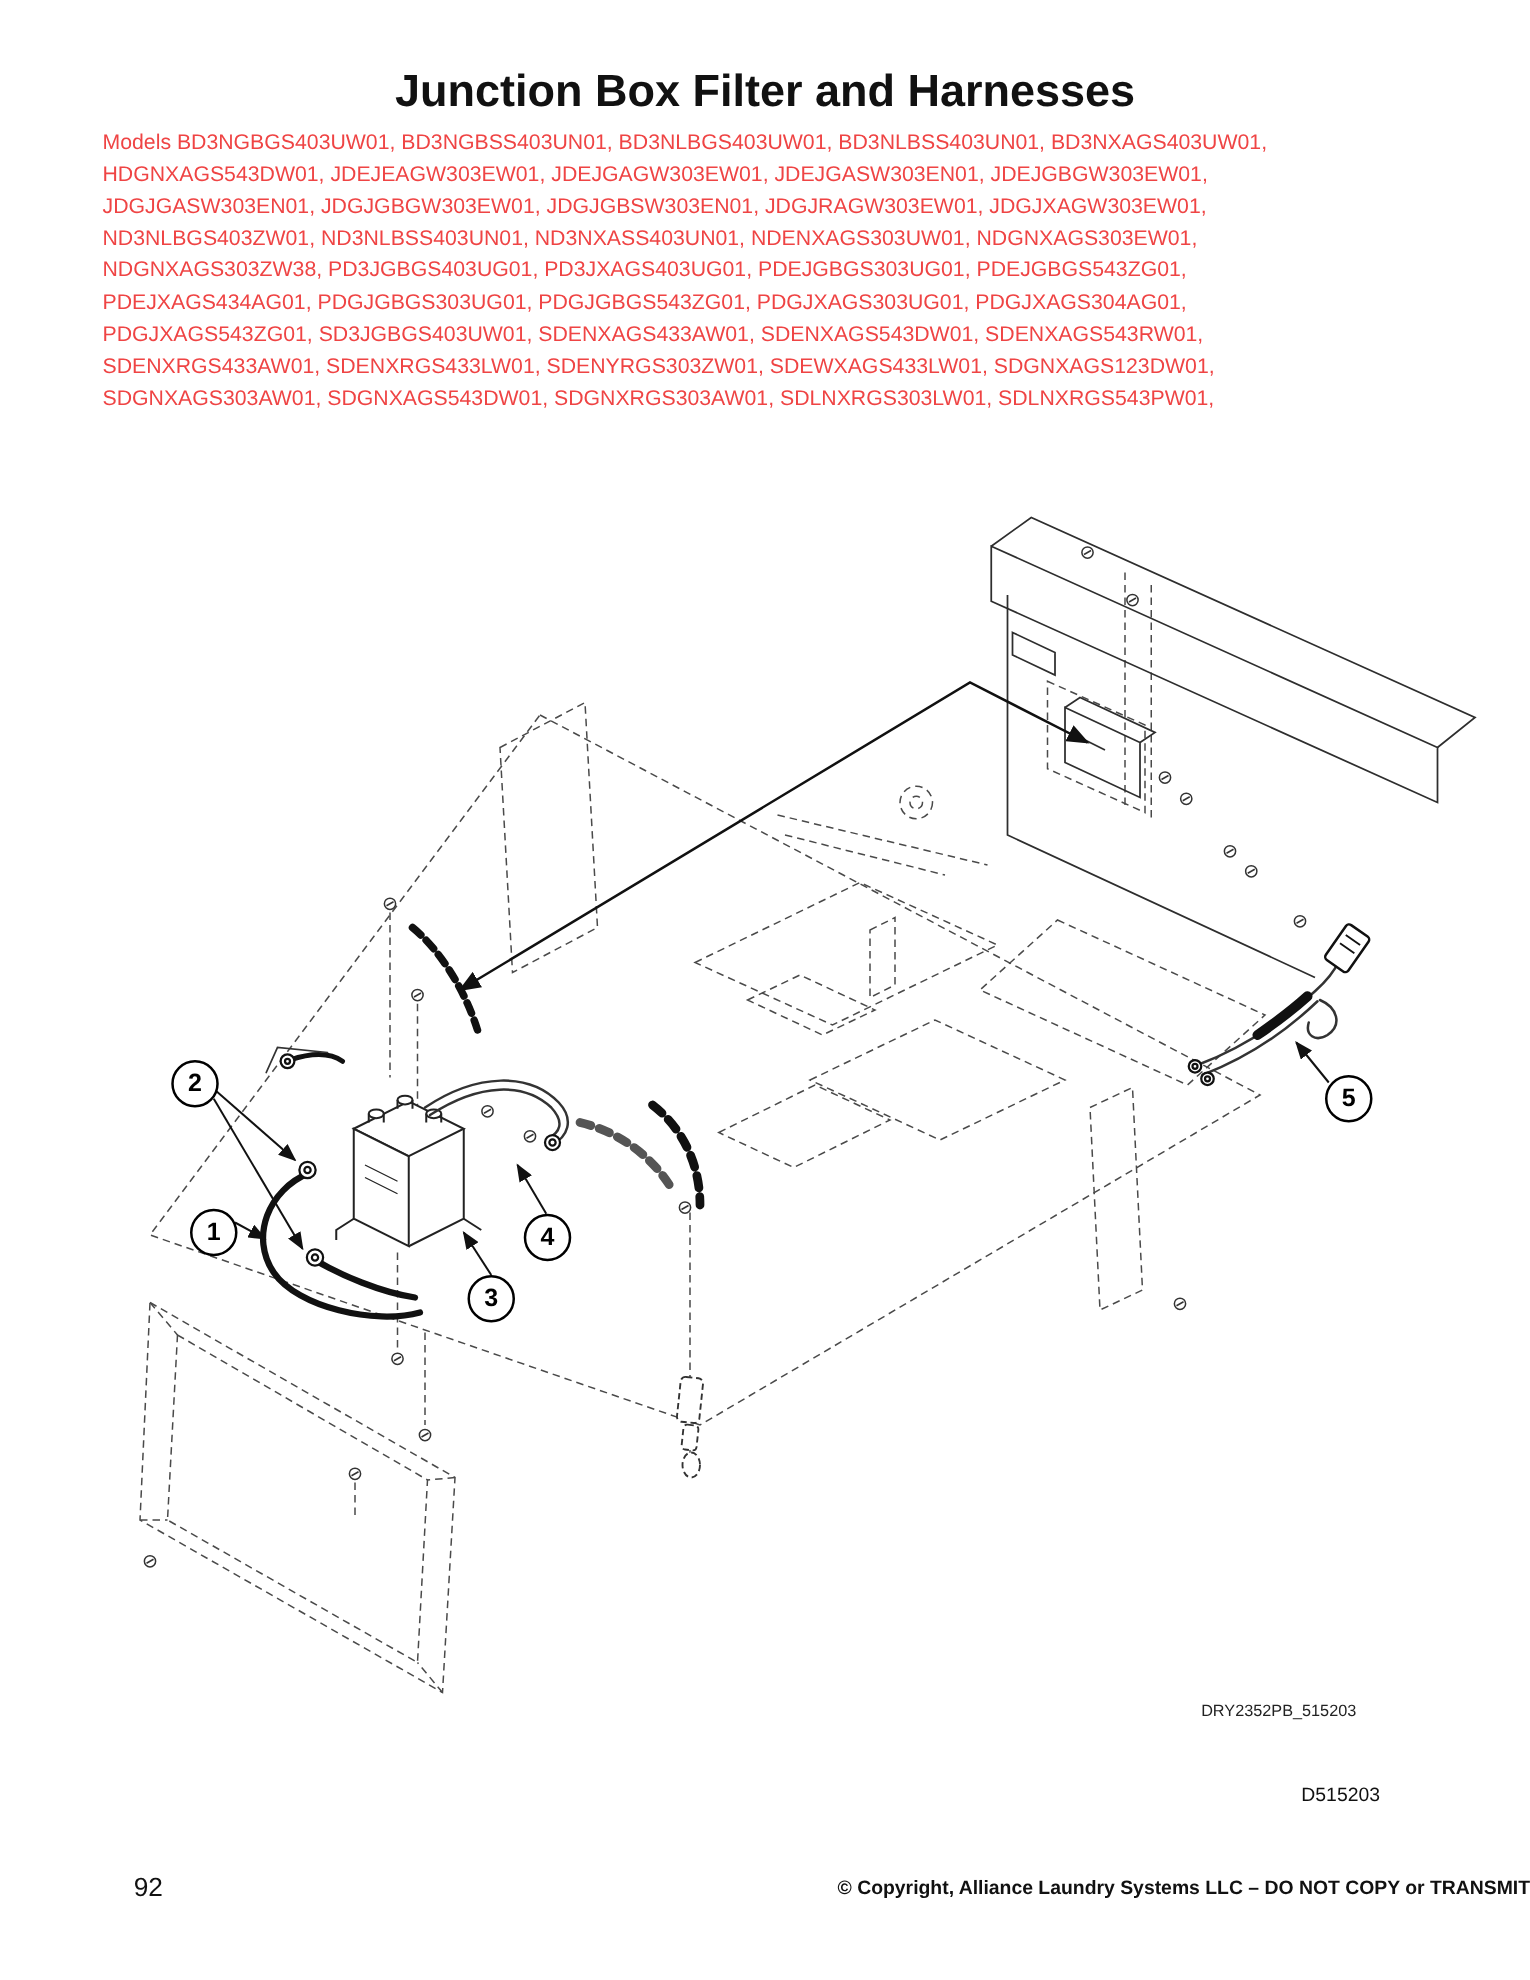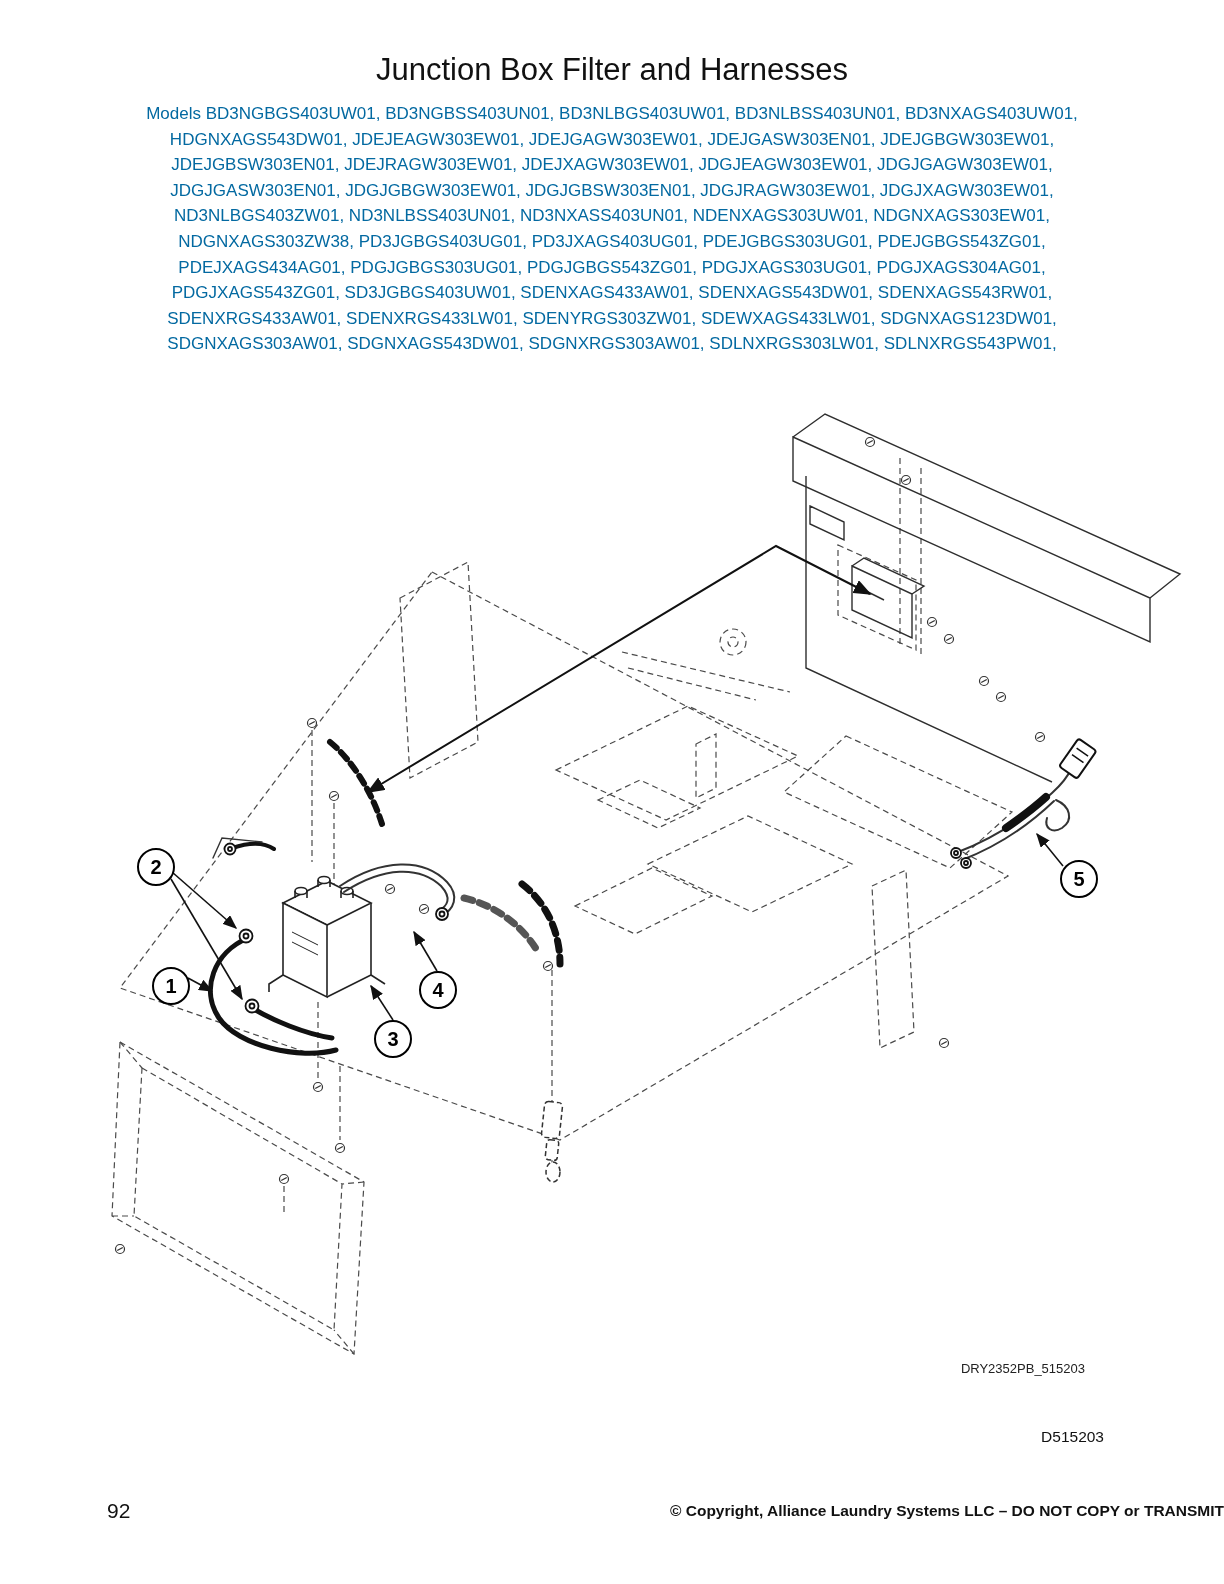--- a/index.html
+++ b/index.html
@@ -7,27 +7,27 @@
     position:relative;
     width:1224px;height:1584px;
     background:#ffffff;
     font-family:"Liberation Sans", sans-serif;
     color:#111;
     overflow:hidden;
   }
   .title{
     position:absolute;top:52px;left:0;width:100%;
     margin:0;text-align:center;
-    font-size:31px;font-weight:normal;color:#111;
+    font-size:36px;font-weight:bold;color:#111;
   }
   .models{
     position:absolute;top:101px;left:50%;
     transform:translateX(-50%);
-    width:1060px;text-align:center;
-    font-size:17px;line-height:25.6px;color:#0369a1;
+    width:1060px;text-align:left;
+    font-size:17px;line-height:25.6px;color:#ef4444;
   }
   .diagram{
     position:absolute;left:0;top:0;width:1224px;height:1584px;
     pointer-events:none;
   }
   .callout{
     position:absolute;width:34px;height:34px;
     border:2.5px solid #000;border-radius:50%;
     background:#fff;display:flex;align-items:center;justify-content:center;
     font-size:20px;font-weight:bold;color:#000;
@@ -52,21 +52,20 @@
 </head>
 <body>
 
 <div class="page">
 
   <h1 class="title">Junction Box Filter and Harnesses</h1>
 
   <div class="models">
     <div>Models BD3NGBGS403UW01, BD3NGBSS403UN01, BD3NLBGS403UW01, BD3NLBSS403UN01, BD3NXAGS403UW01,</div>
     <div>HDGNXAGS543DW01, JDEJEAGW303EW01, JDEJGAGW303EW01, JDEJGASW303EN01, JDEJGBGW303EW01,</div>
-    <div>JDEJGBSW303EN01, JDEJRAGW303EW01, JDEJXAGW303EW01, JDGJEAGW303EW01, JDGJGAGW303EW01,</div>
     <div>JDGJGASW303EN01, JDGJGBGW303EW01, JDGJGBSW303EN01, JDGJRAGW303EW01, JDGJXAGW303EW01,</div>
     <div>ND3NLBGS403ZW01, ND3NLBSS403UN01, ND3NXASS403UN01, NDENXAGS303UW01, NDGNXAGS303EW01,</div>
     <div>NDGNXAGS303ZW38, PD3JGBGS403UG01, PD3JXAGS403UG01, PDEJGBGS303UG01, PDEJGBGS543ZG01,</div>
     <div>PDEJXAGS434AG01, PDGJGBGS303UG01, PDGJGBGS543ZG01, PDGJXAGS303UG01, PDGJXAGS304AG01,</div>
     <div>PDGJXAGS543ZG01, SD3JGBGS403UW01, SDENXAGS433AW01, SDENXAGS543DW01, SDENXAGS543RW01,</div>
     <div>SDENXRGS433AW01, SDENXRGS433LW01, SDENYRGS303ZW01, SDEWXAGS433LW01, SDGNXAGS123DW01,</div>
     <div>SDGNXAGS303AW01, SDGNXAGS543DW01, SDGNXRGS303AW01, SDLNXRGS303LW01, SDLNXRGS543PW01,</div>
   </div>
 
   <svg class="diagram" viewBox="0 0 1224 1584">

